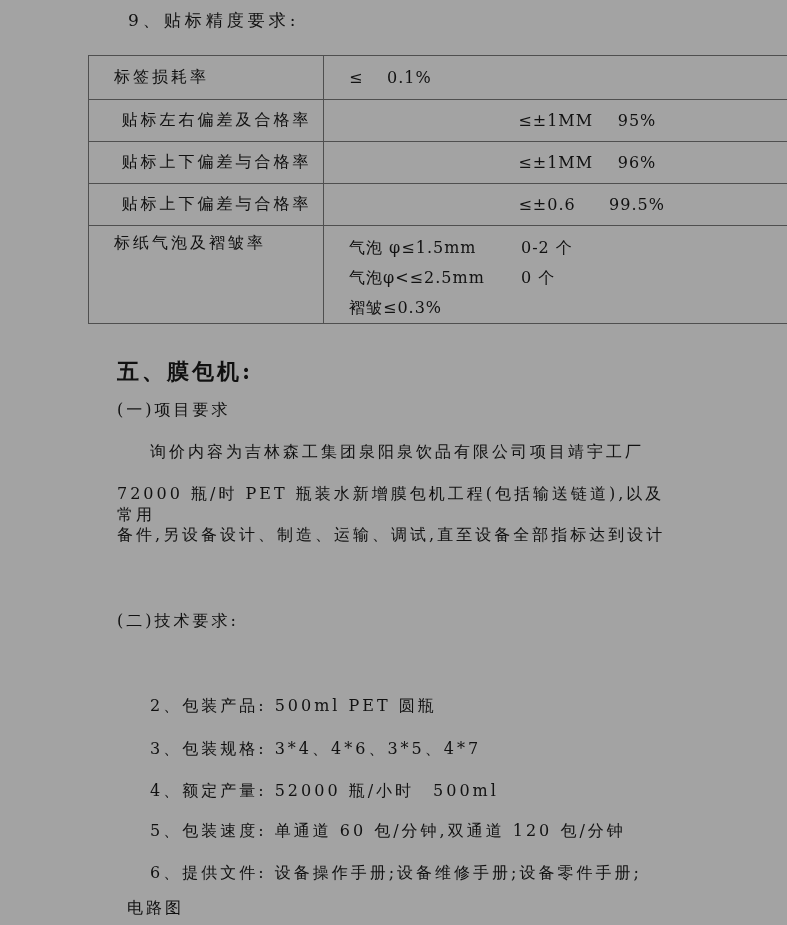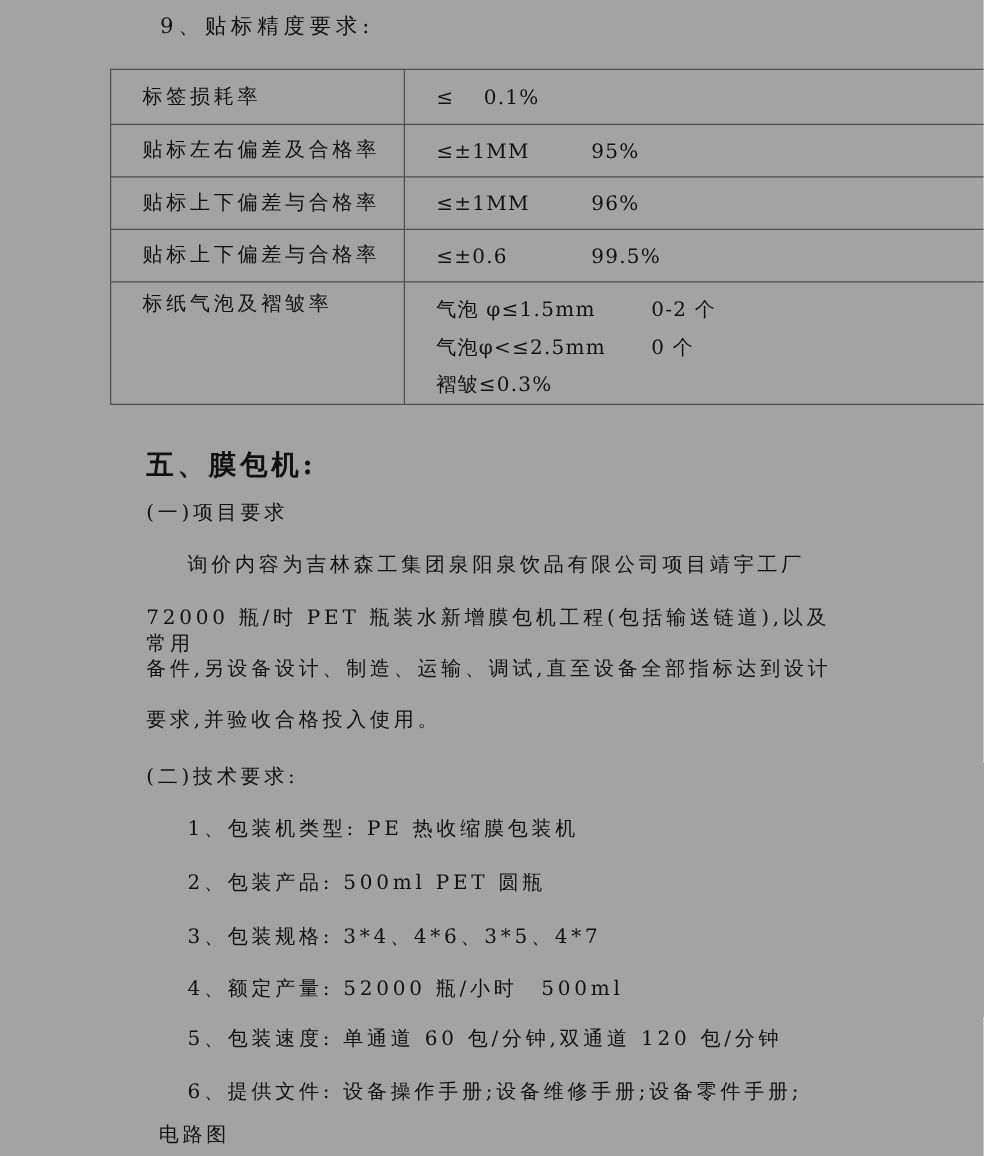--- a/index.html
+++ b/index.html
@@ -26,21 +26,21 @@
   .ptable td{
     border:1px solid #4f4f4f;
     padding:0 4px 0 25px;
     font-size:16px;
     vertical-align:middle;
     overflow:hidden;
   }
   .ptable .c1{width:205px;letter-spacing:3px;}
   .ptable .c2{width:452px;letter-spacing:1px;}
   .r1 td{height:43px;}
-  .r2 td,.r3 td,.r4 td{height:41px;}
+  .r2 td,.r3 td,.r4 td{height:41px;text-align:center;}
   .r5 td{height:89px;vertical-align:top;padding-top:7px;}
   .r5 .c1{letter-spacing:3px;}
   .spec{display:inline-block;}
   .wn{min-width:38px;}
   .wm{min-width:124px;}
   .ww{min-width:172px;}
   .vl{height:30px;line-height:30px;white-space:pre;}
   
   .sec5h{
     position:absolute;left:117px;top:357px;
@@ -106,24 +106,22 @@
       </tr>
     </tbody>
   </table>
 
   <div class="sec5h">五、膜包机:</div>
   <div class="sub1">(一)项目要求</div>
 
   <div class="pline p1">询价内容为吉林森工集团泉阳泉饮品有限公司项目靖宇工厂</div>
   <div class="pline p2">72000 瓶/时 PET 瓶装水新增膜包机工程(包括输送链道),以及常用</div>
   <div class="pline p3">备件,另设备设计、制造、运输、调试,直至设备全部指标达到设计</div>
-  <div class="pline p4">要求,并验收合格投入使用。</div>
 
   <div class="aline s2">(二)技术要求:</div>
-  <div class="aline i1">1、包装机类型: PE 热收缩膜包装机</div>
   <div class="aline i2">2、包装产品: 500ml PET 圆瓶</div>
   <div class="aline i3">3、包装规格: 3*4、4*6、3*5、4*7</div>
   <div class="aline i4">4、额定产量: 52000 瓶/小时　500ml</div>
   <div class="aline i5">5、包装速度: 单通道 60 包/分钟,双通道 120 包/分钟</div>
   <div class="aline i6">6、提供文件: 设备操作手册;设备维修手册;设备零件手册;</div>
   <div class="aline tl">电路图</div>
 
 </div>
 
 </body></html>

